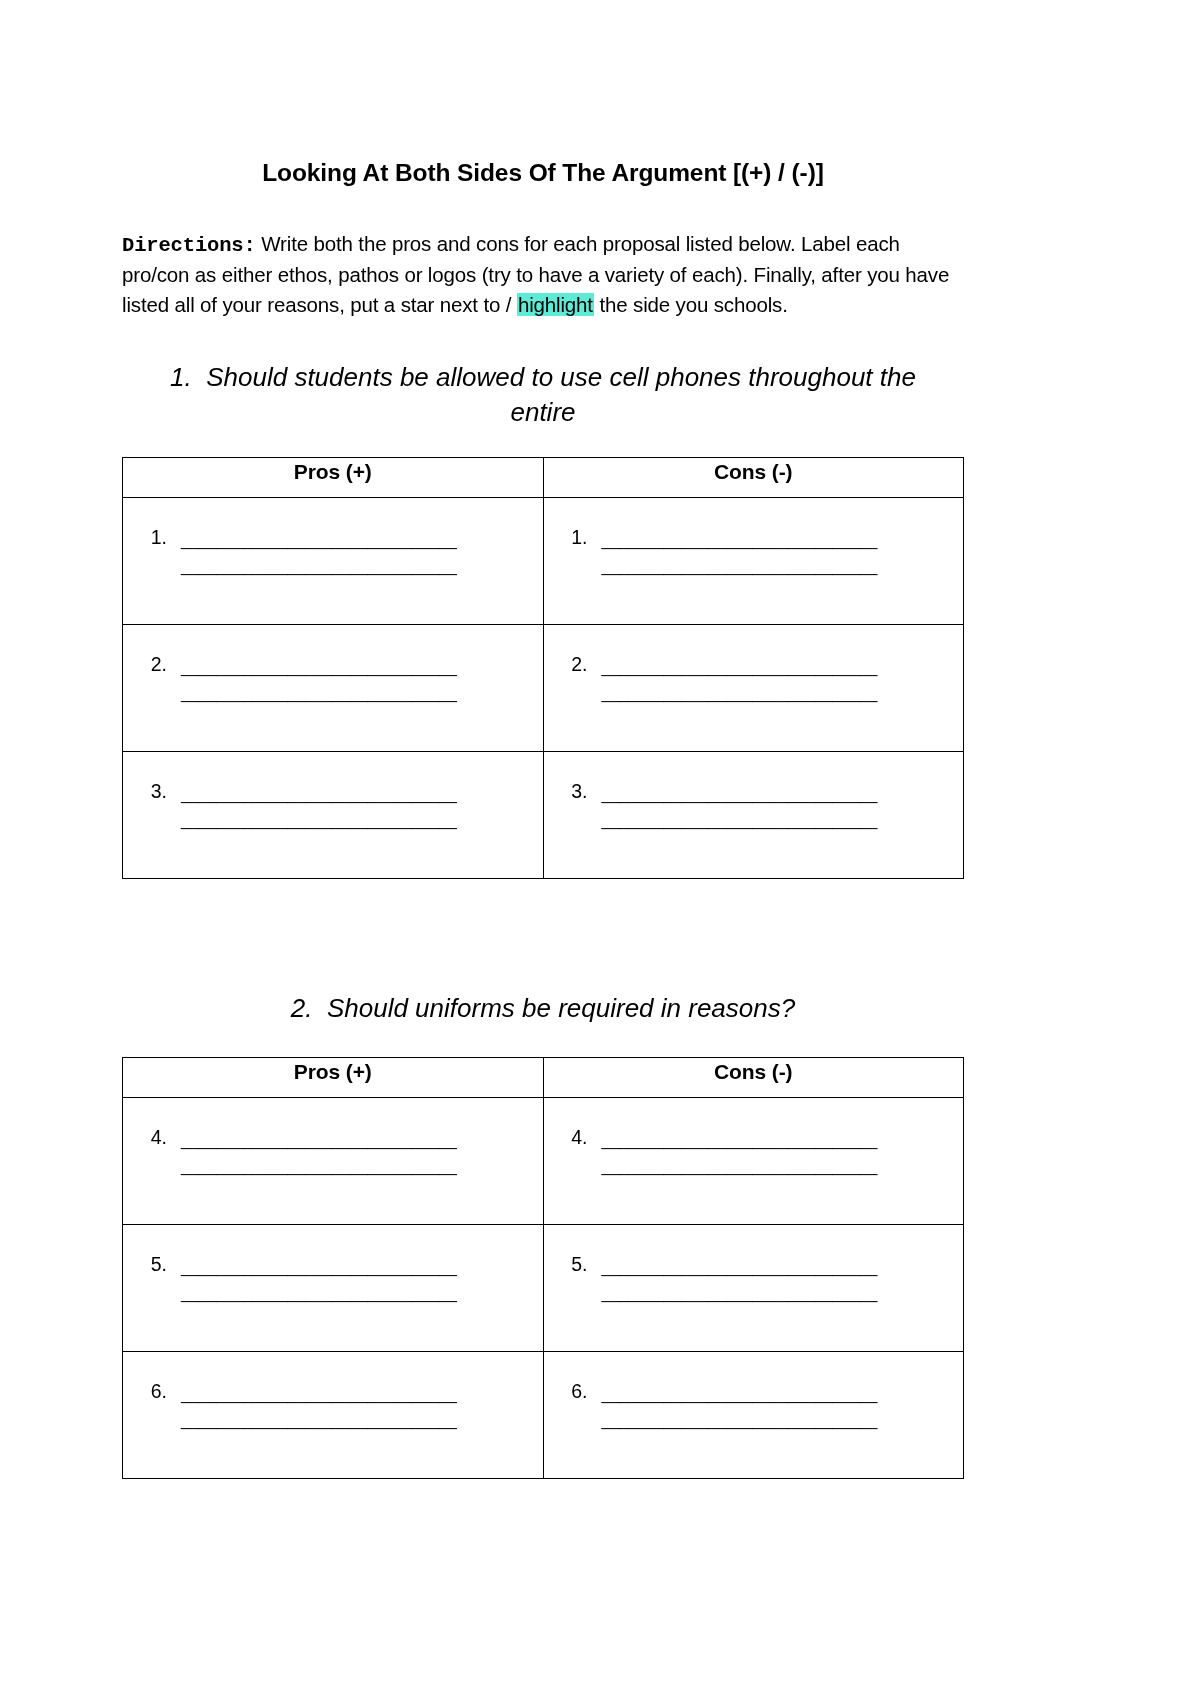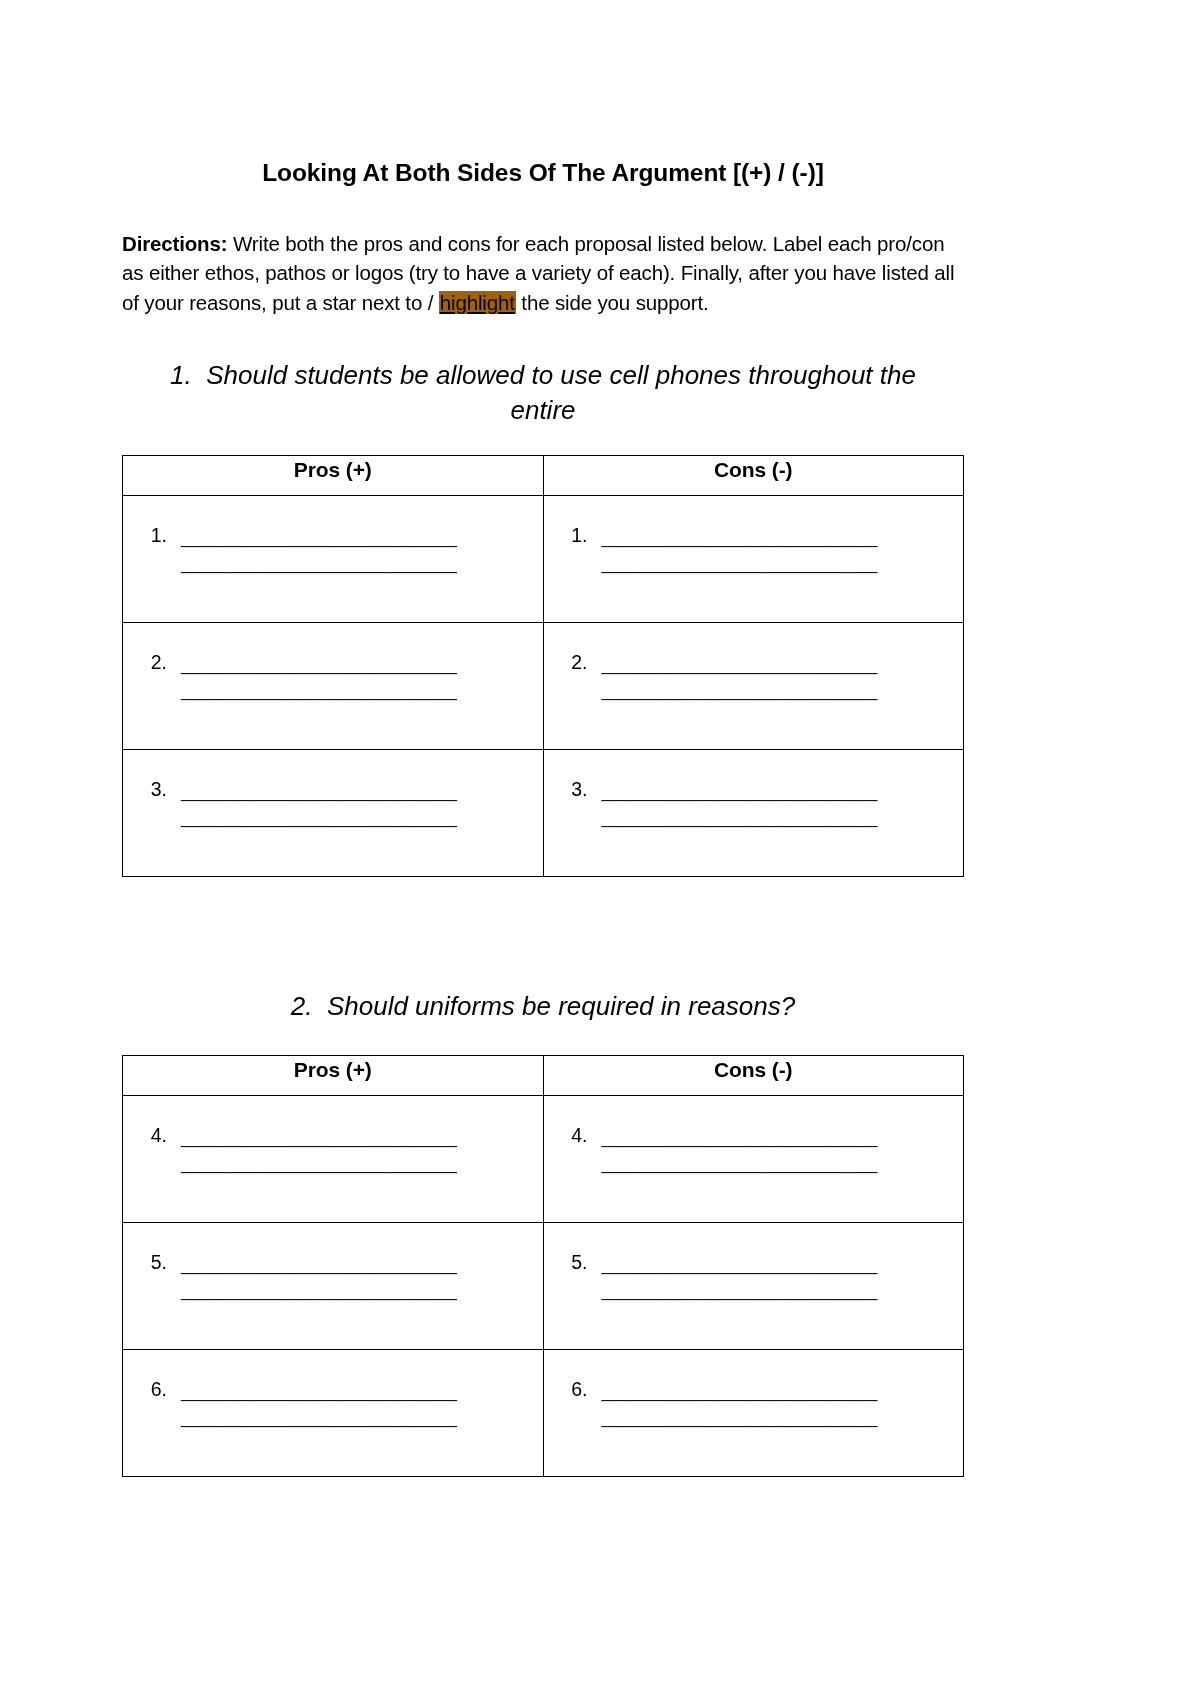--- a/index.html
+++ b/index.html
@@ -44,25 +44,25 @@
   .directions {
     margin: 0;
     padding-top: 42px;
     font-size: 20.5px;
     line-height: 1.43;
     text-align: left;
     letter-spacing: -0.15px;
   }
   .directions .lead {
     font-weight: bold;
+    font-family: Liberation Mono, monospace;
   }
   .hl {
-    background: #a16207;
+    background: #5eead4;
     padding: 0 1px;
-    text-decoration: underline;
   }
 
   
   .question {
     font-style: italic;
     font-size: 26px;
     line-height: 1.35;
     text-align: center;
     margin: 0 auto;
     width: 760px;
@@ -137,21 +137,21 @@
   .gap-before-table2 { height: 31px; }
 </style>
 </head>
 <body>
 
 <div class="page">
   <div class="content">
 
     <h1 class="doc-title">Looking At Both Sides Of The Argument [(+) / (-)]</h1>
 
-    <p class="directions"><span class="lead">Directions:</span><span> Write both the pros and cons for each proposal listed below. Label each pro/con as either ethos, pathos or logos (try to have a variety of each). Finally, after you have listed all of your reasons, put a star next to / </span><span class="hl">highlight</span><span> the side you support.</span></p>
+    <p class="directions"><span class="lead">Directions:</span><span> Write both the pros and cons for each proposal listed below. Label each pro/con as either ethos, pathos or logos (try to have a variety of each). Finally, after you have listed all of your reasons, put a star next to / </span><span class="hl">highlight</span><span> the side you schools.</span></p>
 
     <div class="question q1">
       <span class="q1-line1"><span class="qnum">1.</span>&nbsp;&nbsp;<span>Should students be allowed to use cell phones throughout the entire</span></span>
     </div>
 
     <div class="gap-before-table1"></div>
 
     <table class="pc-table">
       <thead>
         <tr>

